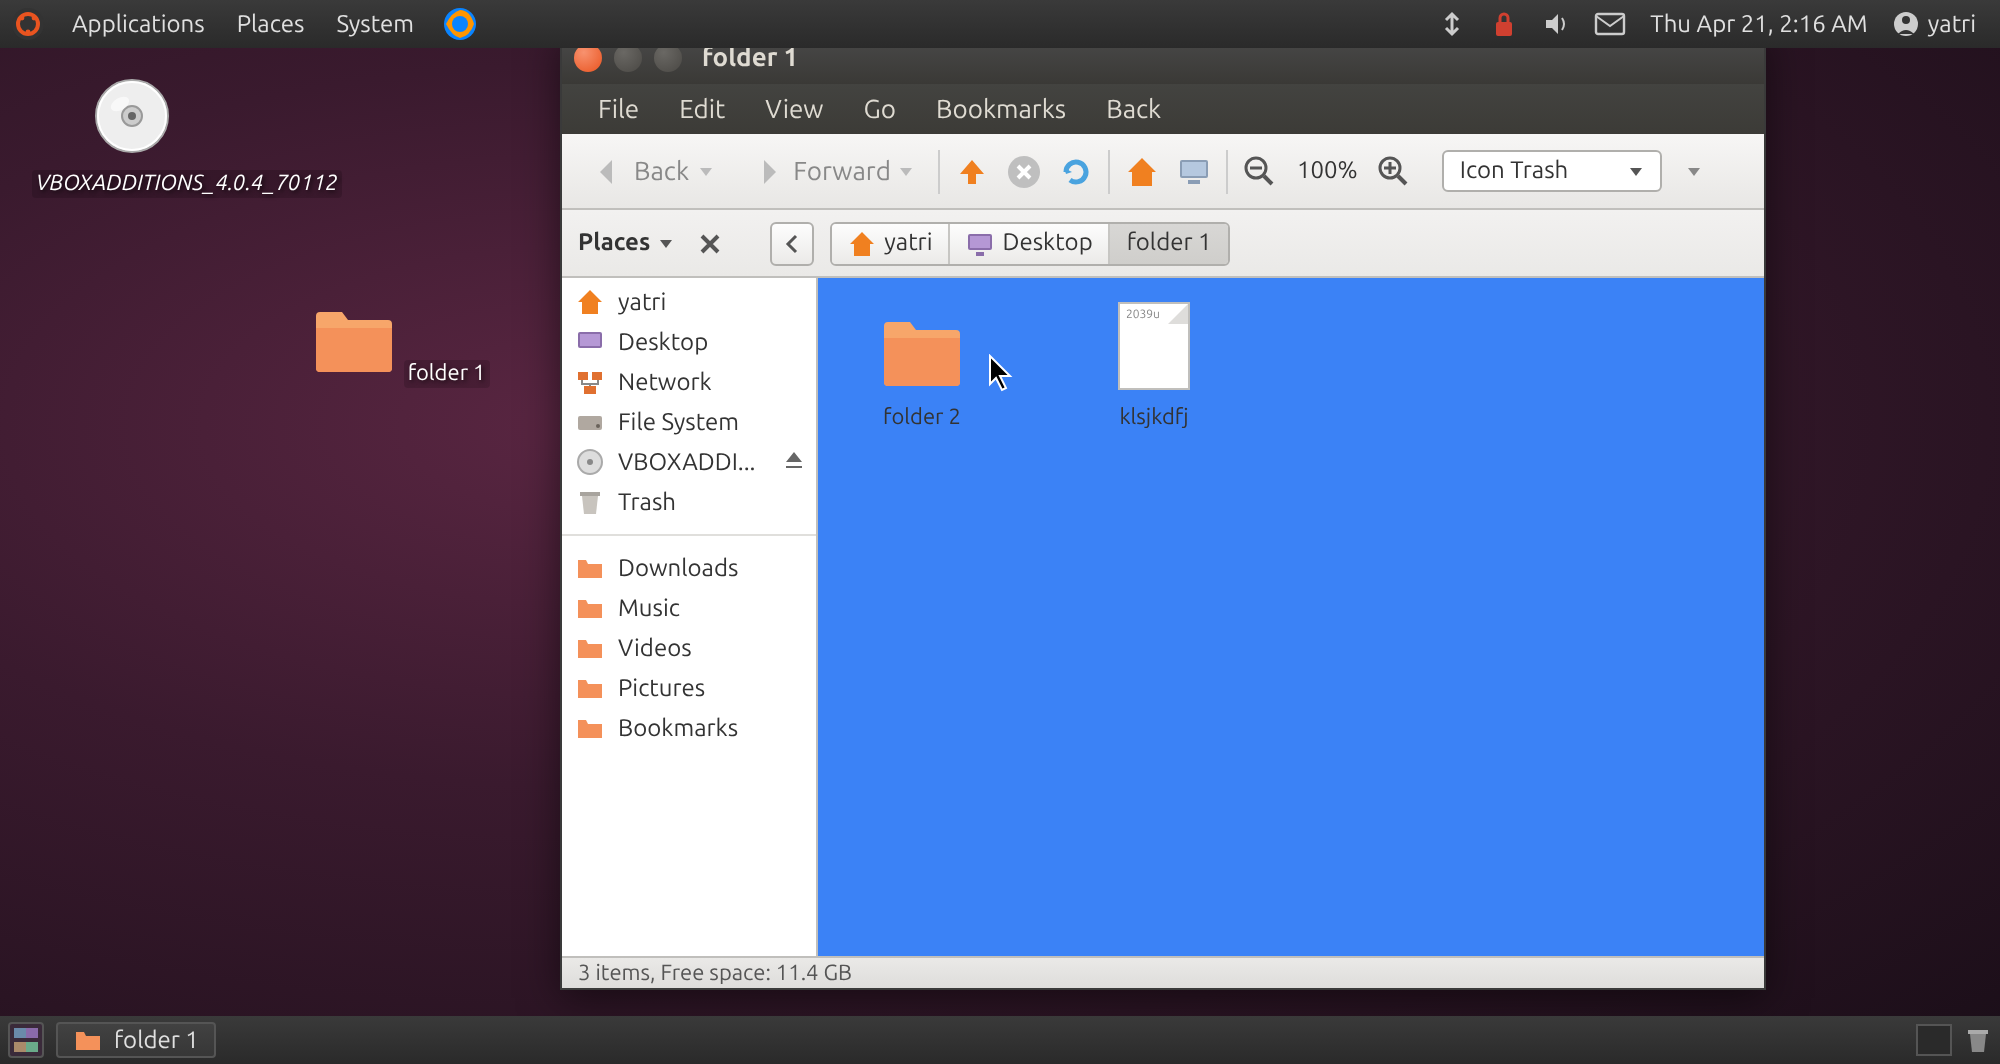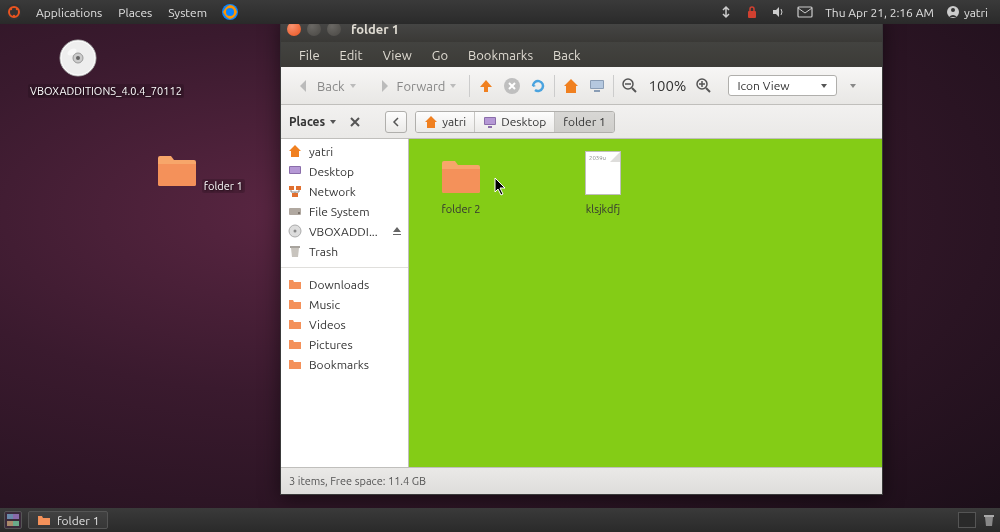--- a/index.html
+++ b/index.html
@@ -25,47 +25,47 @@
 .win-close { background: radial-gradient(circle at 35% 30%, #f8926f, #e95420); }
 .win-min, .win-max { background: radial-gradient(circle at 35% 30%, #6a6864, #4a4844); }
 
 .menubar { height: 25px; background: linear-gradient(to bottom, #434340, #3c3b37); display: flex; align-items: center; padding: 0 8px; font-size: 13px; color: #dfdbd2; }
 .menubar span { padding: 0 10px; cursor: pointer; }
 
 .toolbar { height: 38px; background: linear-gradient(to bottom, #f7f6f5, #e8e7e5); border-bottom: 1px solid #c0bfbc; display: flex; align-items: center; padding: 0 8px; gap: 6px; font-size: 13px; color: #555; }
 .toolbar .nav-btn { display: flex; align-items: center; gap: 4px; padding: 2px 6px; color: #888; justify-content: flex-end; }
 .toolbar .sep { width: 0; height: 22px; border-left: 1px solid #ccc; }
 .toolbar .tb-icon { width: 20px; height: 20px; display: flex; align-items: center; justify-content: center; }
-.zoom-text { color: #333; font-size: 15px; margin: 0 2px; }
+.zoom-text { color: #333; font-size: 12px; margin: 0 2px; }
 .view-combo { background: #fff; border: 1px solid #b0afac; border-radius: 3px; padding: 3px 8px; font-size: 12px; color: #333; display: flex; align-items: center; gap: 30px; margin-left: 8px; }
 
 .pathbar { height: 34px; background: linear-gradient(to bottom, #f2f1f0, #eae9e7); border-bottom: 1px solid #c0bfbc; display: flex; align-items: center; padding: 0 8px; gap: 8px; font-size: 12px; }
 .pathbar .places-label { font-weight: bold; color: #333; display: flex; align-items: center; gap: 4px; margin-right: 4px; }
 .path-btn-group { display: flex; border: 1px solid #b0afac; border-radius: 3px; overflow: hidden; }
 .path-btn { padding: 3px 8px; background: linear-gradient(to bottom, #fdfdfd, #ebeae8); border-right: 1px solid #c7c6c3; display: flex; align-items: center; gap: 4px; color: #333; cursor: pointer; }
 .path-btn:last-child { border-right: none; }
 .path-btn.active { background: linear-gradient(to bottom, #d8d7d5, #cfcecb); }
 .path-toggle-btn { width: 22px; height: 22px; border: 1px solid #b0afac; border-radius: 3px; background: linear-gradient(to bottom, #fdfdfd, #ebeae8); display: flex; align-items: center; justify-content: center; }
 
 .body-area { flex: 1; display: flex; overflow: hidden; }
 .sidebar { width: 128px; border-right: 1px solid #c0bfbc; background: #fff; overflow-y: auto; }
 .sidebar-section { padding: 2px 0; }
 .sidebar-item { display: flex; align-items: center; gap: 6px; padding: 2px 6px; font-size: 12px; color: #333; cursor: pointer; }
 .sidebar-item .si-icon { width: 16px; height: 16px; flex-shrink: 0; display: flex; align-items: center; justify-content: center; }
 .sidebar-item .eject { margin-left: auto; }
 .sidebar-divider { height: 1px; background: #e0dfdc; margin: 4px 0; }
 
-.content { flex: 1; background: #84cc16; padding: 12px; display: flex; align-items: flex-start; gap: 62px; }
+.content { flex: 1; background: #3b82f6; padding: 12px; display: flex; align-items: flex-start; gap: 36px; }
 .content-item { width: 80px; text-align: center; font-size: 11px; color: #333; cursor: pointer; }
 .content-item .ci-icon { width: 48px; height: 48px; margin: 0 auto 4px; position: relative; }
 .file-doc { width: 36px; height: 44px; margin: 0 auto; background: #fff; border: 1px solid #c0bfbc; position: relative; }
 .file-doc::before { content: ""; position: absolute; top: 0; right: 0; width: 10px; height: 10px; background: linear-gradient(135deg, transparent 49%, #dedddb 51%); }
 .file-doc .placeholder-text { font-size: 6px; color: #888; padding: 3px; text-align: left; line-height: 1.1; }
 
-.statusbar { height: 27px; background: linear-gradient(to bottom, #eae9e7, #dedddb); border-top: 1px solid #c0bfbc; font-size: 11px; color: #555; padding: 0 8px; display: flex; align-items: center; }
+.statusbar { height: 16px; background: linear-gradient(to bottom, #eae9e7, #dedddb); border-top: 1px solid #c0bfbc; font-size: 11px; color: #555; padding: 0 8px; display: flex; align-items: center; }
 
 
 .bottom-panel { position: absolute; bottom: 0; left: 0; right: 0; height: 24px; background: linear-gradient(to bottom, #3a3a3a, #2a2a2a); display: flex; align-items: center; padding: 0 4px; gap: 6px; color: #e0e0e0; font-size: 12px; }
 .task-item { display: flex; align-items: center; gap: 6px; padding: 1px 8px; background: rgba(255,255,255,0.05); border: 1px solid #555; border-radius: 2px; }
 .tray-right { margin-left: auto; display: flex; gap: 6px; align-items: center; }
 .cursor-arrow { position: absolute; left: 494px; top: 177px; z-index: 10; pointer-events: none; }
 </style>
 </head>
 <body>
 
@@ -116,21 +116,21 @@
   <span class="indicator">
     <svg width="14" height="14" viewBox="0 0 14 14" style="margin-right:4px">
         <circle cx="7" cy="7" r="6" fill="#ccc"></circle>
         <circle cx="7" cy="5" r="2" fill="#333"></circle>
         <path d="M3 12 Q7 8 11 12" fill="#333"></path>
       </svg>
     <span>yatri</span>
   </span>
 </div>
 
-<div class="desktop-icon" style="left:28px; top:38px;">
+<div class="desktop-icon" style="left:16px; top:38px;font-style:italic;">
   <svg width="40" height="40" viewBox="0 0 40 40">
       <circle cx="20" cy="20" r="18" fill="#eee" stroke="#aaa"></circle>
       <circle cx="20" cy="20" r="17" fill="none" stroke="#fff" stroke-width="1"></circle>
       <circle cx="20" cy="20" r="5" fill="#ccc" stroke="#999"></circle>
       <circle cx="20" cy="20" r="2" fill="#666"></circle>
       <ellipse cx="14" cy="14" rx="5" ry="3" fill="rgba(255,255,255,0.6)" transform="rotate(-30 14 14)"></ellipse>
     </svg>
   <div class="label">VBOXADDITIONS_4.0.4_70112</div>
 </div>
 <div class="desktop-icon" style="left:150px; top:150px;">
@@ -221,21 +221,21 @@
     <span class="zoom-text">100%</span>
     <div class="tb-icon">
         <svg width="18" height="18" viewBox="0 0 18 18">
           <circle cx="7" cy="7" r="5" fill="none" stroke="#555" stroke-width="1.5"></circle>
           <line x1="11" y1="11" x2="15" y2="15" stroke="#555" stroke-width="2"></line>
           <line x1="4" y1="7" x2="10" y2="7" stroke="#555" stroke-width="1.5"></line>
           <line x1="7" y1="4" x2="7" y2="10" stroke="#555" stroke-width="1.5"></line>
         </svg>
       </div>
     <div class="view-combo">
-      <span>Icon View</span>
+      <span>Icon Trash</span>
       <svg width="8" height="8" viewBox="0 0 8 8">
           <path d="M1 2 L4 6 L7 2" fill="#555"></path>
         </svg>
     </div>
     <svg width="8" height="8" viewBox="0 0 8 8" style="margin-left:6px">
         <path d="M1 2 L4 6 L7 2" fill="#888"></path>
       </svg>
   </div>
 
   <div class="pathbar">

